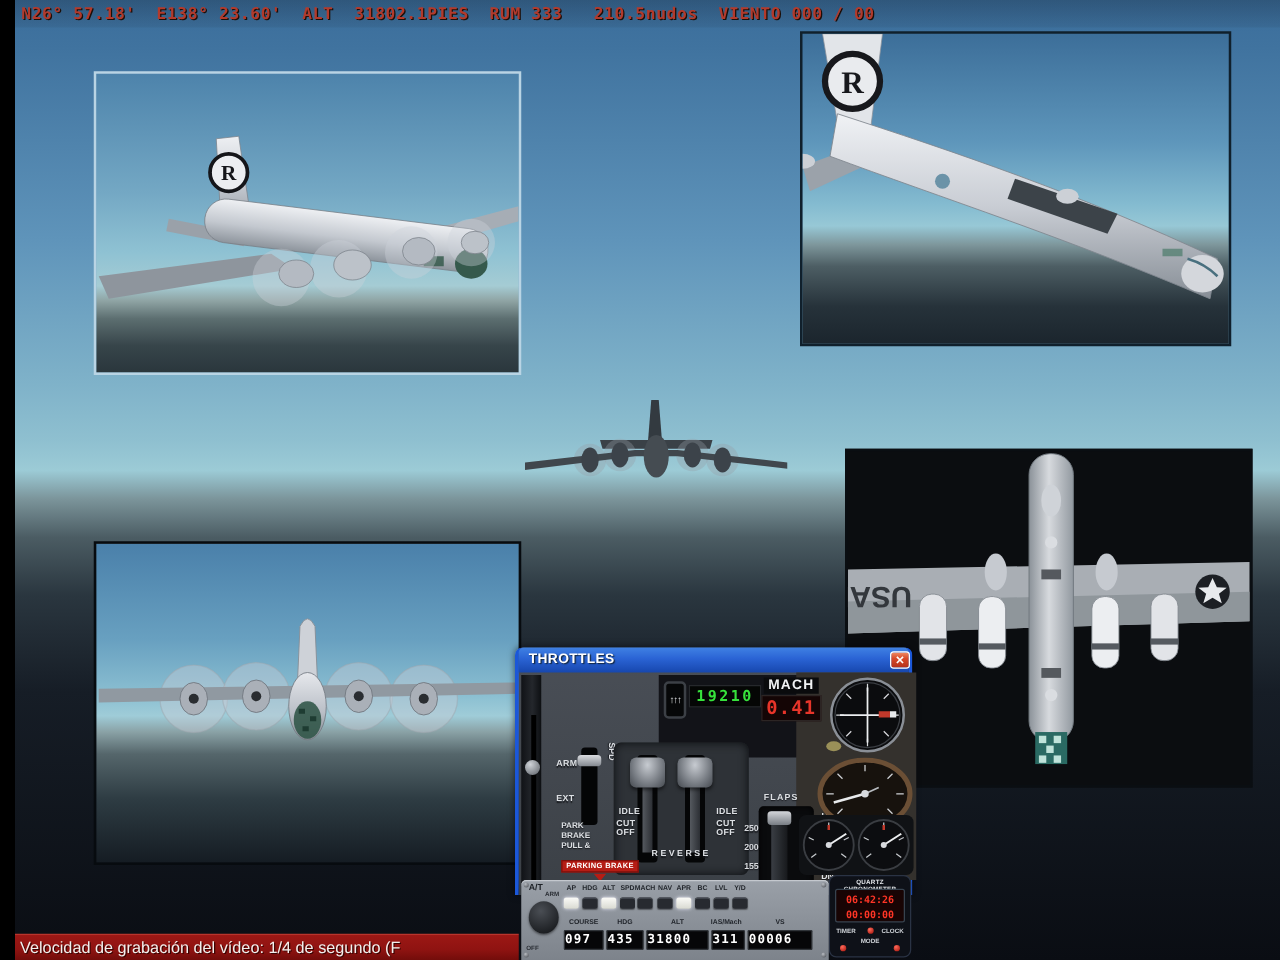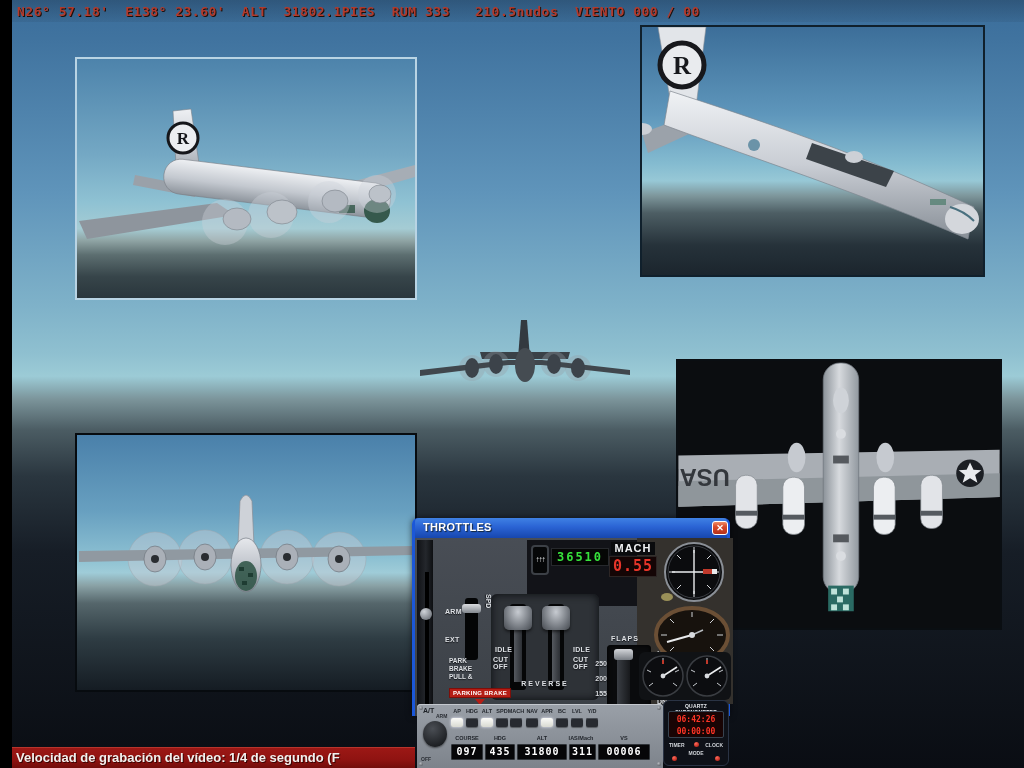--- a/index.html
+++ b/index.html
@@ -19,21 +19,21 @@
     background:linear-gradient(180deg,#4d83ab 0%,#74a8c4 40%,#8fc2d3 60%,#a5ccd4 71%,#8fa4a4 76%,#5c6e70 82%,#37454a 91%,#2a363c 100%);}
   .win-tr{left:628px;top:25px;width:341px;height:248px;border:2px solid #10202c;
     background:linear-gradient(180deg,#3c6e99 0%,#5e96bb 35%,#84bbd0 55%,#97c8d6 62%,#7e979c 68%,#4d5e64 75%,#26323a 88%,#1b252d 100%);}
   .win-bl{left:63px;top:433px;width:338px;height:255px;border:2px solid #070b0f;
     background:linear-gradient(180deg,#4a80aa 0%,#68a0c0 30%,#8cc0d2 48%,#9fccd8 54%,#8aa2a6 59%,#55666b 66%,#2e3c43 80%,#151c23 100%);}
   .win-rm{left:664px;top:359px;width:322px;height:267px;border:2px solid #0a0e12;background:#0b0d10;}
   .center-plane{left:408px;top:318px;width:210px;height:85px;z-index:1;}
   
   .status-bar{left:0;top:747px;width:403px;height:21px;z-index:4;
     background:linear-gradient(180deg,#9c1815 0%,#8f1311 55%,#6f0c0a 100%);border-top:1px solid #b8342c;}
-  .status-text{left:4px;top:2px;font-size:13px;font-weight:bold;color:#f2f0ee;text-shadow:1px 1px 0 #3a0503;white-space:nowrap;}
+  .status-text{left:4px;top:2px;font-size:13px;font-weight:normal;color:#f2f0ee;text-shadow:1px 1px 0 #3a0503;white-space:nowrap;}
   
   .twin{left:400px;top:518px;width:318px;height:198px;z-index:10;
     border-left:3px solid #1b57d8;border-right:3px solid #1b57d8;box-sizing:border-box;
     border-radius:6px 6px 0 0;background:linear-gradient(180deg,#4a4f57,#3b4046);
     box-shadow:0 0 6px rgba(0,0,10,.6);}
   .titlebar{left:0;top:0;width:100%;height:20px;border-radius:4px 4px 0 0;
     background:linear-gradient(180deg,#3f81e4 0%,#2a63d4 45%,#1747ae 100%);}
   .title-text{left:8px;top:3px;font-size:11px;font-weight:bold;color:#fff;text-shadow:1px 1px 1px #123;letter-spacing:.3px;}
   .close-btn{left:297px;top:3px;width:16px;height:14px;border-radius:3px;border:1px solid #fff;
     background:linear-gradient(180deg,#ef8a63 0%,#d8492a 40%,#b5311a 100%);
@@ -92,21 +92,21 @@
   .at-arm{position:absolute;left:19px;top:9px;font-size:5px;font-weight:bold;color:#2a2e34;}
   .at-off{position:absolute;left:4px;top:52px;font-size:5px;font-weight:bold;color:#2a2e34;}
   .at-knob{position:absolute;left:6px;top:17px;width:24px;height:26px;border-radius:50%;
     background:radial-gradient(circle at 40% 30%,#4a4e54,#0e1013);box-shadow:0 1px 2px rgba(0,0,0,.5);}
   .ap-btn-lbl{position:absolute;top:4px;width:20px;text-align:center;font-size:5.5px;font-weight:bold;color:#23272d;}
   .ap-btn{position:absolute;top:14px;width:12px;height:9px;border-radius:2px;background:#272a30;
     box-shadow:inset 0 1px 0 #4a4e55,0 1px 1px rgba(0,0,0,.4);}
   .ap-btn.lit{background:linear-gradient(180deg,#fbfbf8,#d9dad2);box-shadow:0 0 3px #eef;}
   .disp-lbl{position:absolute;top:31px;text-align:center;font-size:5.5px;font-weight:bold;color:#22262c;}
   .disp-box{position:absolute;top:40px;height:16px;background:#060608;border:1px solid #303439;border-radius:1px;
-    font-family:"DejaVu Sans Mono",monospace;color:#fff;font-size:10px;font-weight:bold;text-align:center;line-height:14px;letter-spacing:1px;box-sizing:border-box;}
+    font-family:"DejaVu Sans Mono",monospace;color:#fff;font-size:10px;font-weight:bold;line-height:14px;letter-spacing:1px;box-sizing:border-box;}
 </style>
 </head>
 <body>
 
 <div class="screen">
 
   <div class="abs hud-bar">
     <div class="abs hud-text">N26° 57.18'  E138° 23.60'  ALT  31802.1PIES  RUM 333   210.5nudos  VIENTO 000 / 00</div>
   </div>
 
@@ -263,23 +263,23 @@
 
     <div class="abs dark-backing"></div>
     <div class="abs gauge-col"></div>
     <div class="abs left-col">
       <div class="abs left-slot"></div>
       <div class="abs left-knob"></div>
     </div>
 
 
     <div class="abs arrows-box">↑↑↑</div>
-    <div class="abs alt-lcd">36510</div>
+    <div class="abs alt-lcd">19210</div>
     <div class="abs mach-label">MACH</div>
-    <div class="abs mach-value">0.55</div>
+    <div class="abs mach-value">0.41</div>
 
     <svg class="abs" style="left:244px;top:23px;" width="70" height="64">
       <circle cx="35" cy="31" r="29" fill="#0b0c0e" stroke="#8a8f96" stroke-width="2"></circle>
       <circle cx="35" cy="31" r="26" fill="none" stroke="#3a3d42" stroke-width="1"></circle>
       <g stroke="#d8dadd" stroke-width="1">
         <line x1="35" y1="6" x2="35" y2="12"></line>
           <line x1="35" y1="50" x2="35" y2="56"></line>
         <line x1="10" y1="31" x2="16" y2="31"></line>
           <line x1="54" y1="31" x2="60" y2="31"></line>
         <line x1="18" y1="14" x2="22" y2="18"></line>

